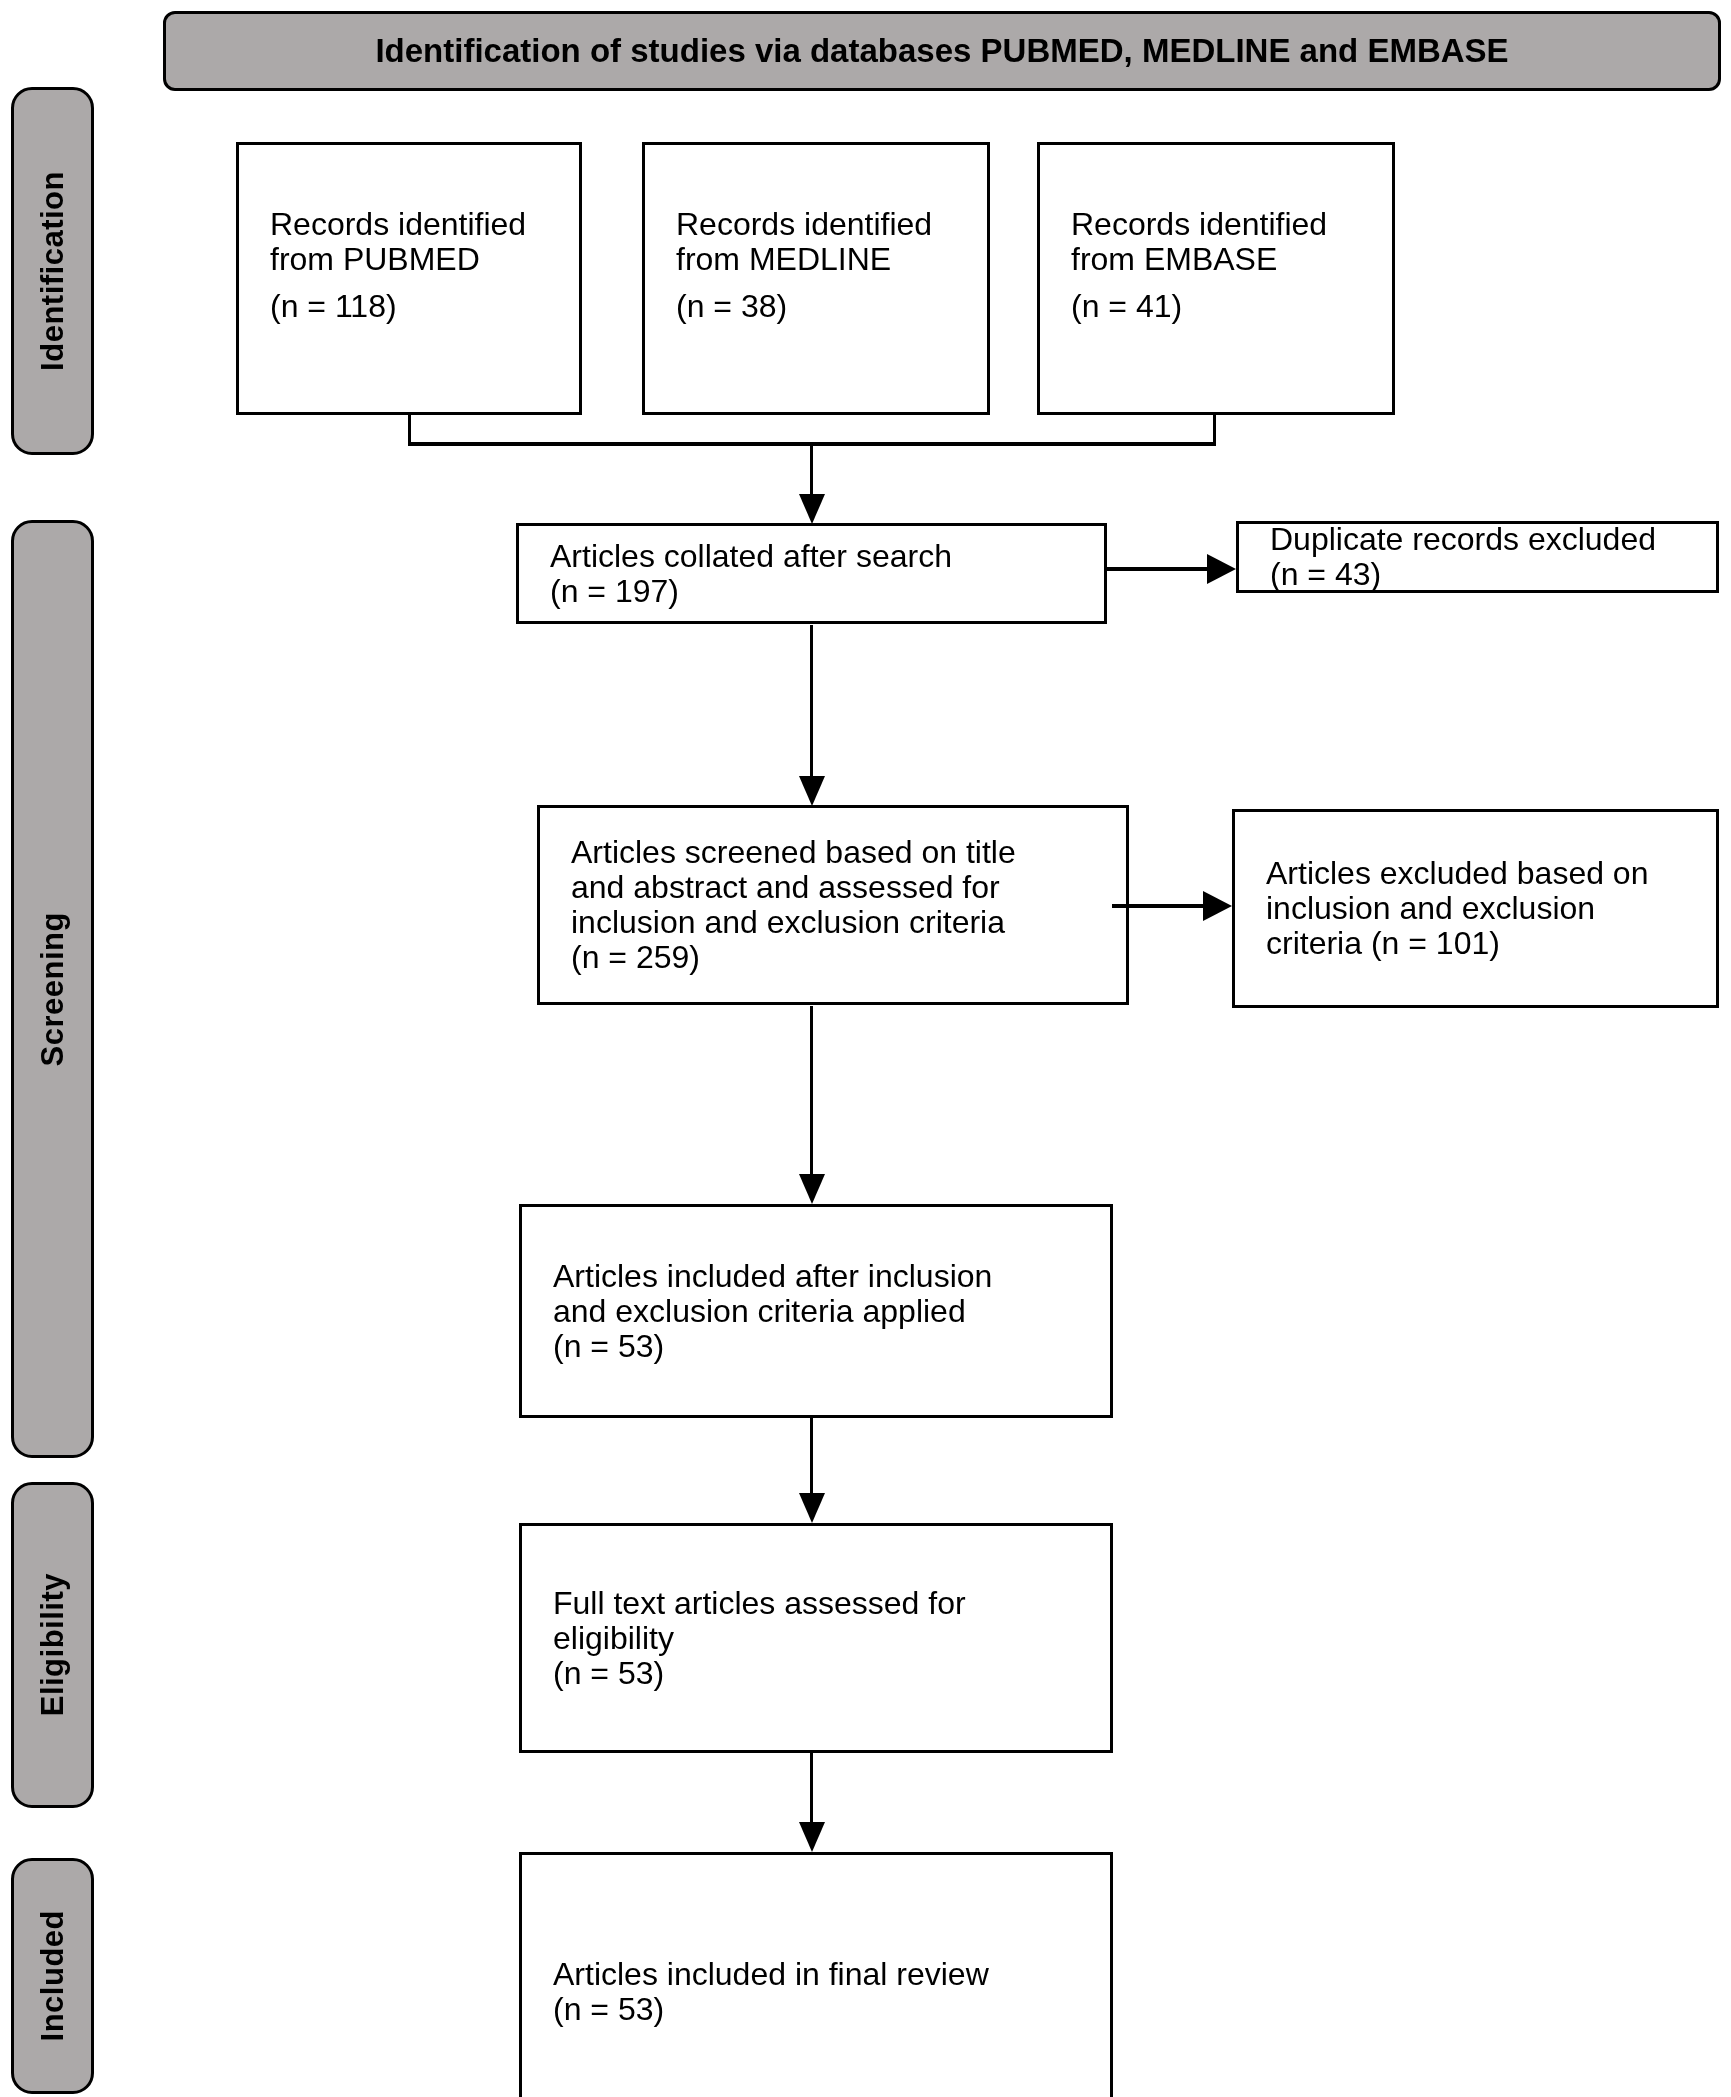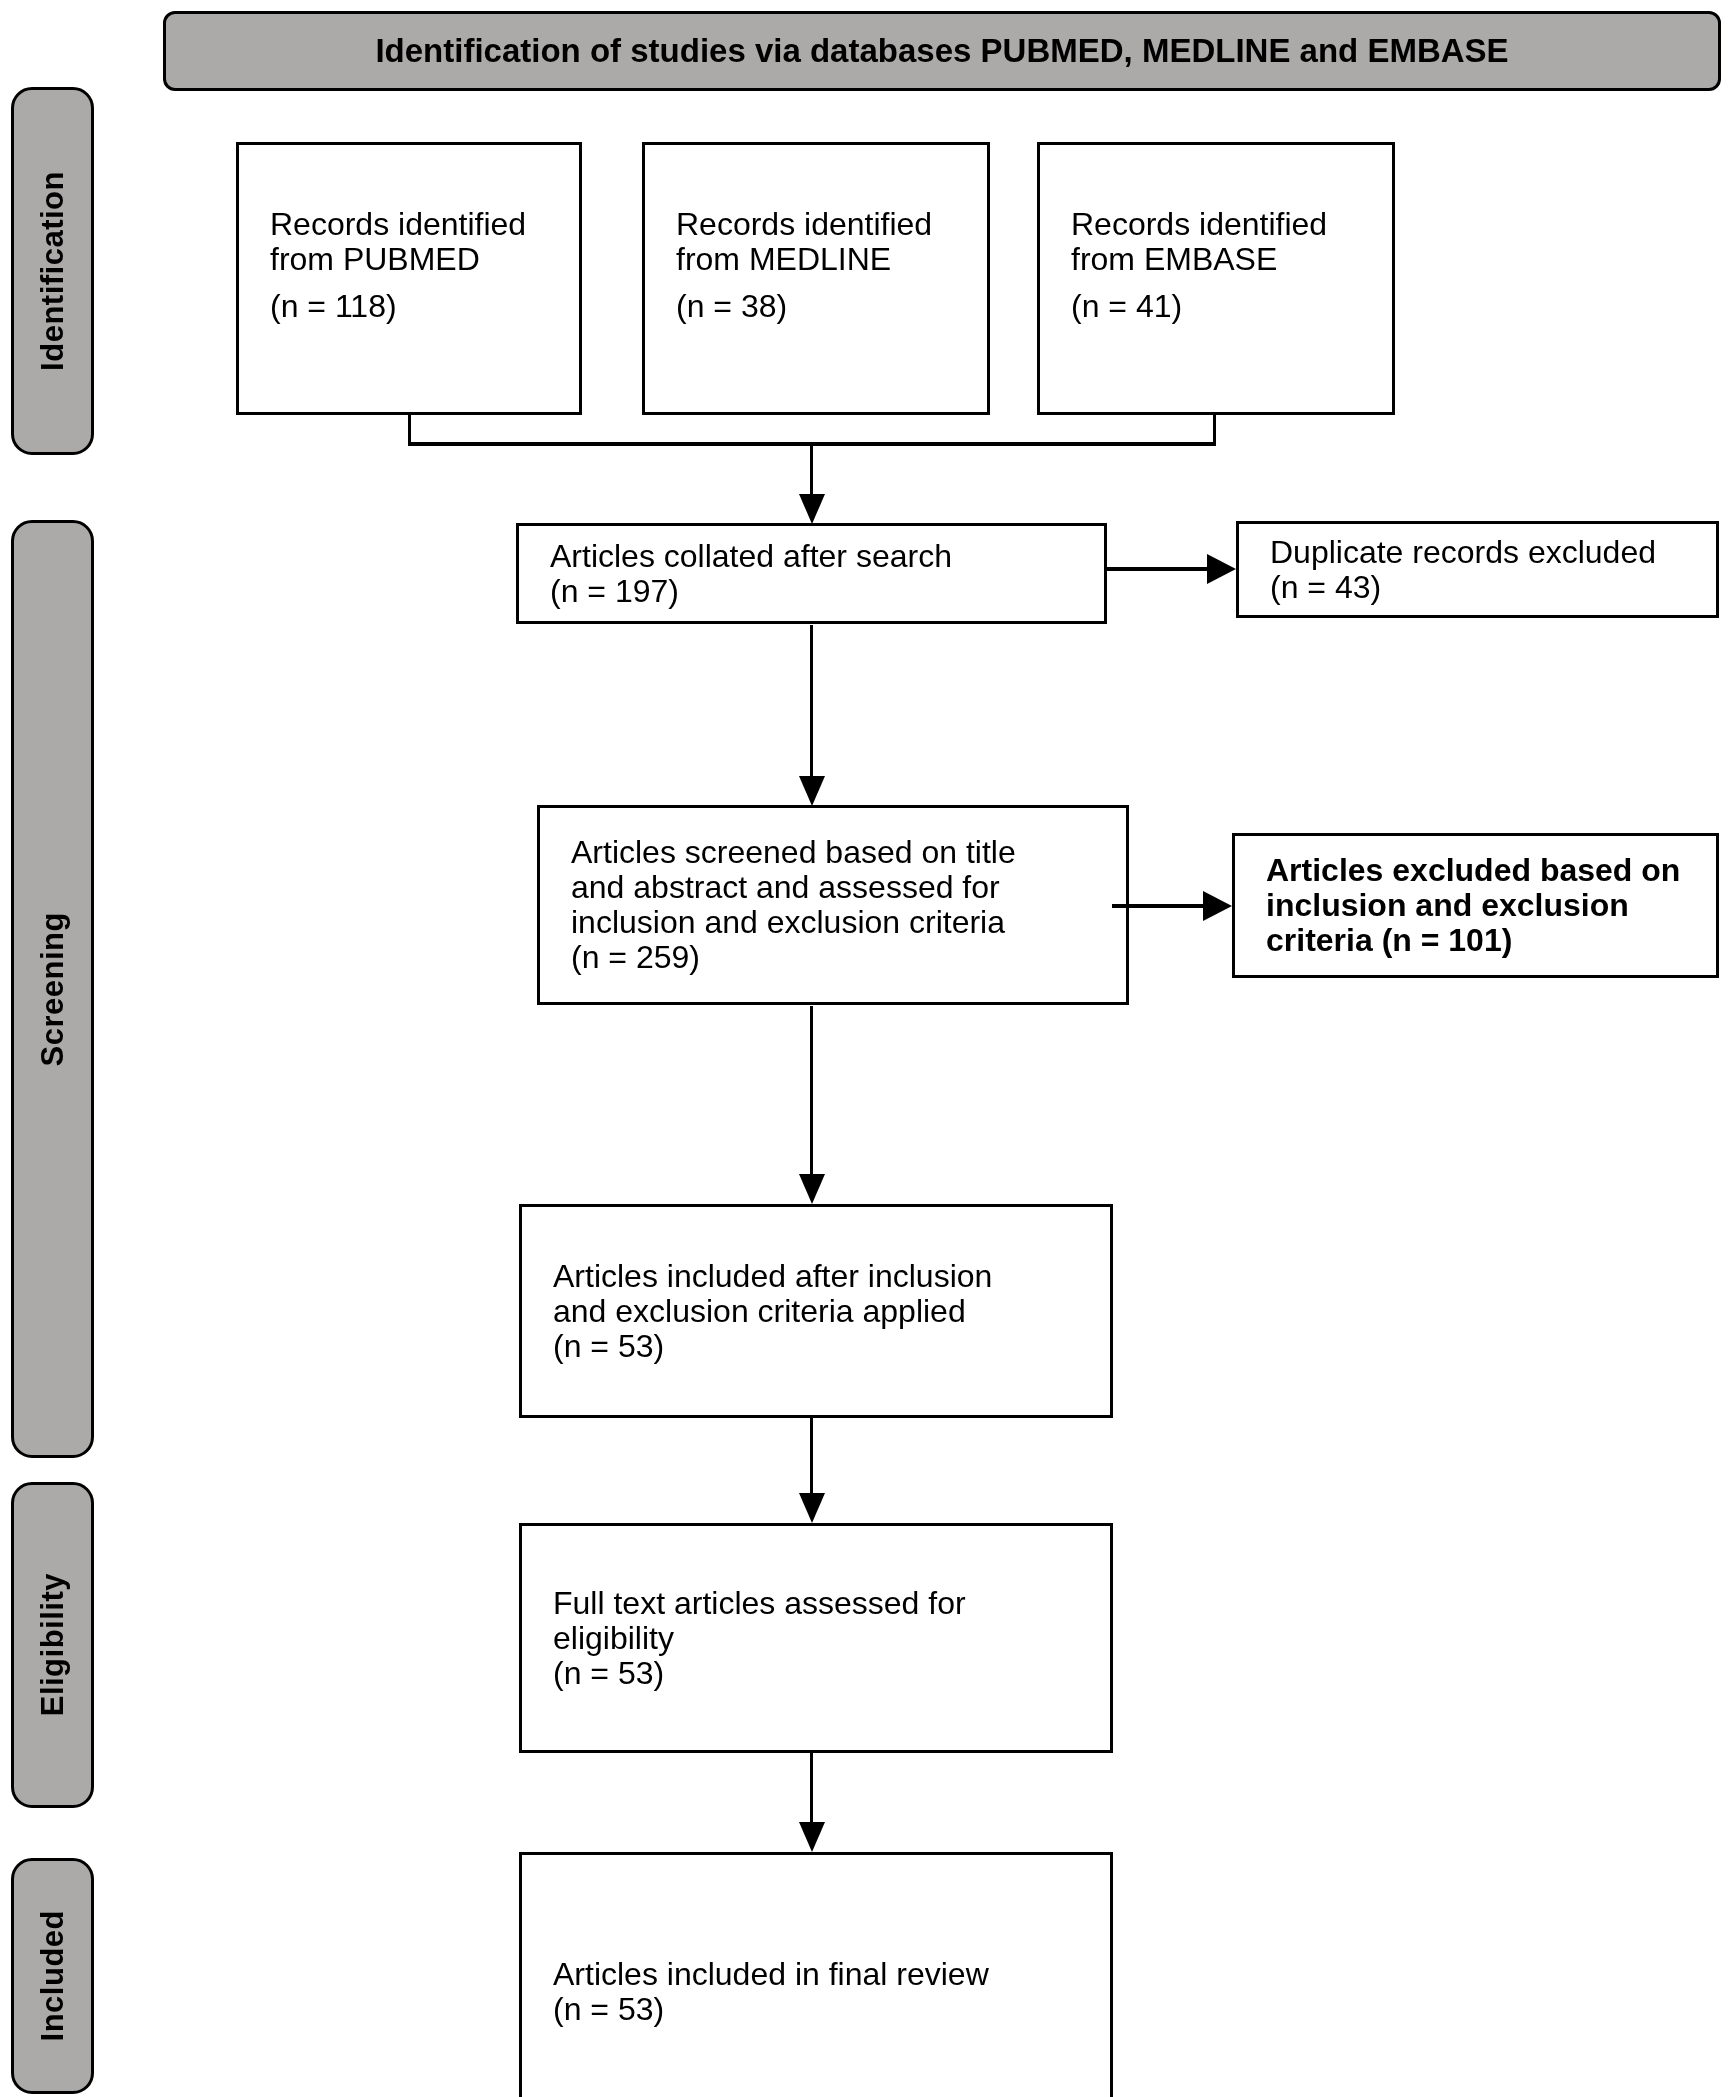--- a/index.html
+++ b/index.html
@@ -154,41 +154,41 @@
   </div>
 
   <div class="box" style="left:516px; top:523px; width:591px; height:101px;">
     <p>Articles collated after search</p>
     <p>(n = 197)</p>
   </div>
   <div class="arrow-h" style="left:1107px; top:554px; width:129px;">
     <div class="shaft"></div>
     <div class="head"></div>
   </div>
-  <div class="box" style="left:1236px; top:521px; width:483px; height:97px;">
+  <div class="box" style="left:1236px; top:521px; width:483px; height:72px;">
     <p>Duplicate records excluded</p>
     <p>(n = 43)</p>
   </div>
 
   <div class="arrow-v" style="left:798px; top:625px; height:181px;">
     <div class="shaft"></div>
     <div class="head"></div>
   </div>
 
   <div class="box" style="left:537px; top:805px; width:592px; height:200px;">
     <p>Articles screened based on title
 and abstract and assessed for
 inclusion and exclusion criteria</p>
     <p>(n = 259)</p>
   </div>
   <div class="arrow-h" style="left:1112px; top:891px; width:120px;">
     <div class="shaft"></div>
     <div class="head"></div>
   </div>
-  <div class="box" style="left:1232px; top:833px; width:487px; height:145px;font-weight:bold;">
+  <div class="box" style="left:1232px; top:809px; width:487px; height:199px;">
     <p>Articles excluded based on
 inclusion and exclusion
 criteria (n = 101)</p>
   </div>
 
   <div class="arrow-v" style="left:798px; top:1006px; height:198px;">
     <div class="shaft"></div>
     <div class="head"></div>
   </div>
 

